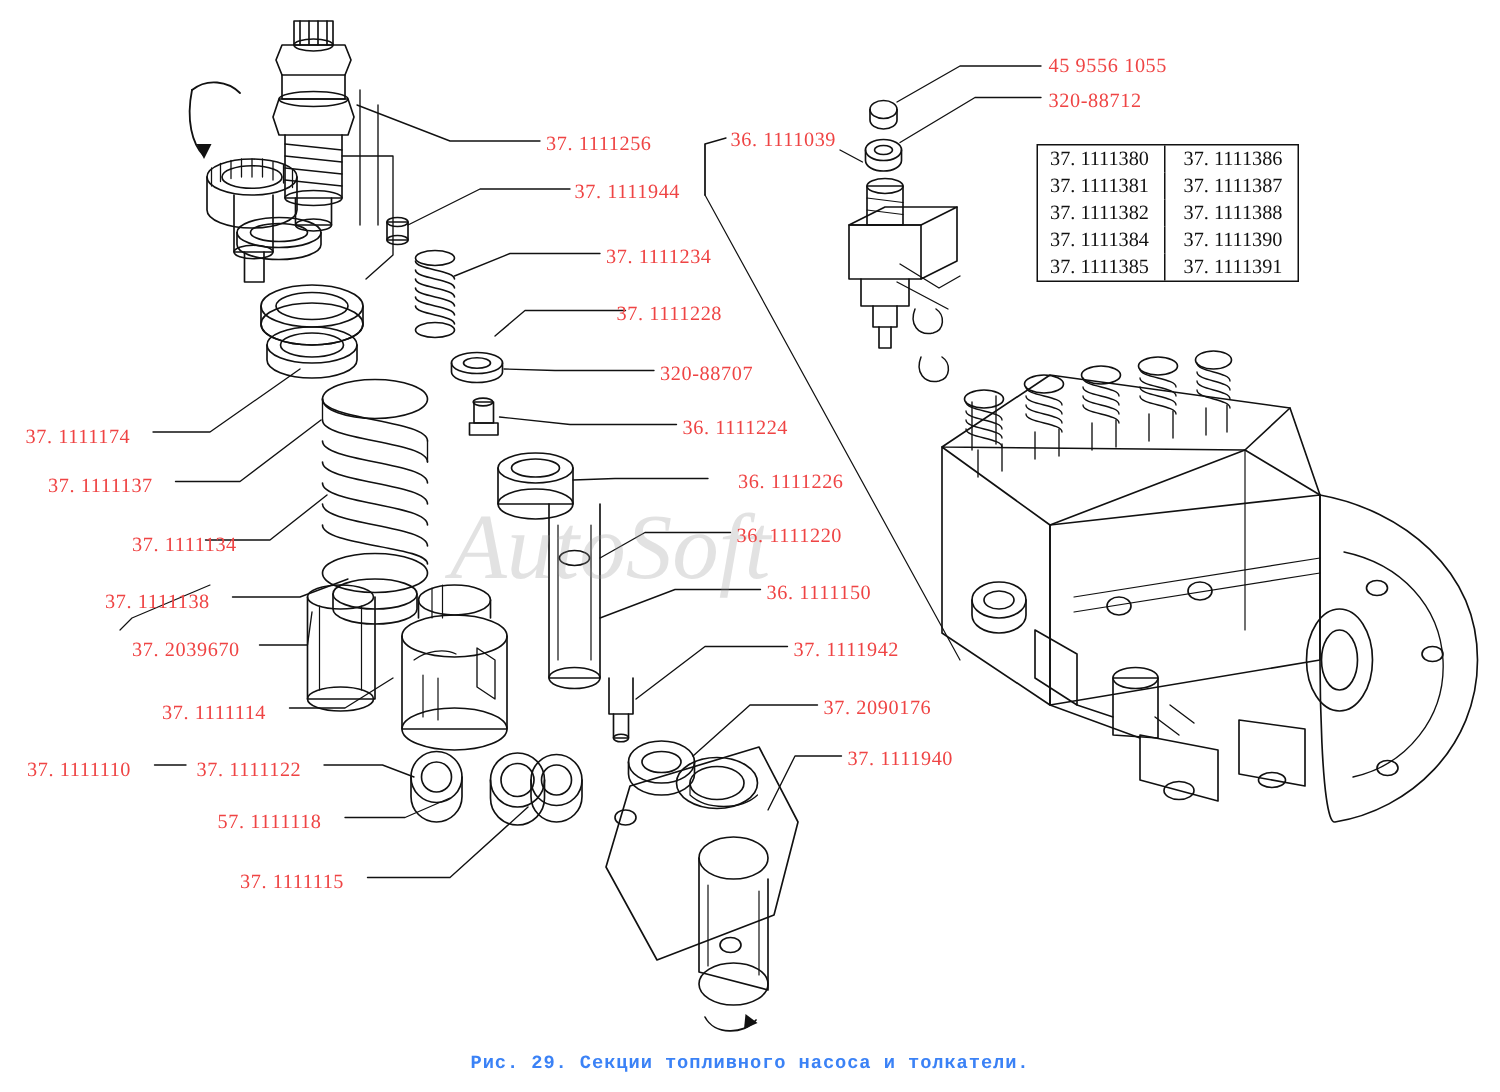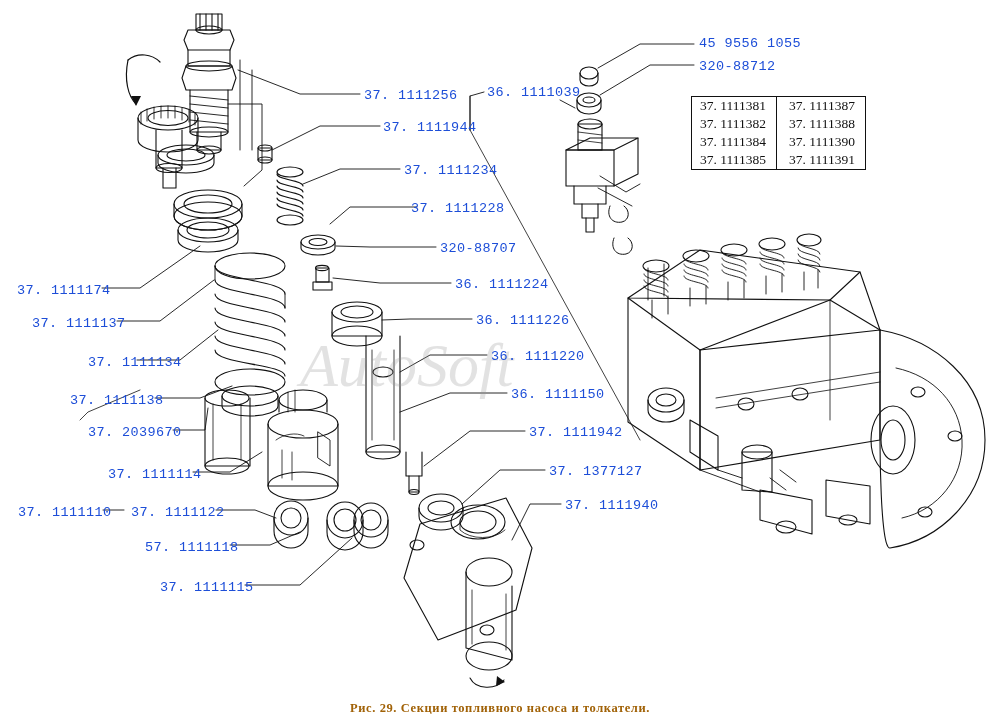--- a/index.html
+++ b/index.html
@@ -10,23 +10,23 @@
   #page {
     position: relative;
     width: 1000px;
     height: 728px;
     background: #ffffff;
     overflow: hidden;
     font-family: "Liberation Sans", sans-serif;
   }
   .label {
     position: absolute;
-    font-family: Liberation Mono, monospace;
+    font-family: Liberation Serif, serif;
     font-size: 13.5px;
-    color: #1d4ed8;
+    color: #ef4444;
     white-space: nowrap;
     letter-spacing: 0.4px;
   }
   .tbl {
     position: absolute;
     border: 1.5px solid #111;
     background: rgba(255,255,255,0.9);
     border-collapse: collapse;
   }
   .tbl table {
@@ -42,24 +42,24 @@
   .tbl td.col2 {
     border-left: 1.5px solid #111;
     padding-left: 12px;
   }
   #caption {
     position: absolute;
     left: 0;
     right: 0;
     bottom: 12px;
     text-align: center;
-    font-family: Liberation Serif, serif;
+    font-family: Liberation Mono, monospace;
     font-size: 12.5px;
     font-weight: bold;
-    color: #a16207;
+    color: #3b82f6;
     letter-spacing: 0.6px;
   }
   #watermark {
     position: absolute;
     left: 300px;
     top: 330px;
     font-family: "Liberation Serif", serif;
     font-size: 62px;
     font-style: italic;
     color: rgba(150,150,150,0.28);
@@ -353,20 +353,24 @@
         <path d="M470 130 L470 96" stroke-width="0.8"></path>
       </g>
     </g>
   </svg>
 
   <div id="watermark">AutoSoft</div>
 
   <div class="tbl" style="left:691px; top:96px;">
     <table>
       <tbody>
+        <tr>
+          <td>37. 1111380</td>
+          <td class="col2">37. 1111386</td>
+        </tr>
         <tr>
           <td>37. 1111381</td>
           <td class="col2">37. 1111387</td>
         </tr>
         <tr>
           <td>37. 1111382</td>
           <td class="col2">37. 1111388</td>
         </tr>
         <tr>
           <td>37. 1111384</td>
@@ -383,25 +387,25 @@
   <div class="label" style="left:699px; top:36px;">45 9556 1055</div>
   <div class="label" style="left:699px; top:59px;">320-88712</div>
 
   <div class="label" style="left:364px; top:88px;">37. 1111256</div>
   <div class="label" style="left:487px; top:85px;">36. 1111039</div>
   <div class="label" style="left:383px; top:120px;">37. 1111944</div>
   <div class="label" style="left:404px; top:163px;">37. 1111234</div>
   <div class="label" style="left:411px; top:201px;text-align:center;">37. 1111228</div>
   <div class="label" style="left:440px; top:241px;">320-88707</div>
   <div class="label" style="left:455px; top:277px;">36. 1111224</div>
-  <div class="label" style="left:476px; top:313px;">36. 1111226</div>
+  <div class="label" style="left:492px; top:313px;">36. 1111226</div>
   <div class="label" style="left:491px; top:349px;">36. 1111220</div>
   <div class="label" style="left:511px; top:387px;">36. 1111150</div>
   <div class="label" style="left:529px; top:425px;">37. 1111942</div>
-  <div class="label" style="left:549px; top:464px;">37. 1377127</div>
+  <div class="label" style="left:549px; top:464px;">37. 2090176</div>
   <div class="label" style="left:565px; top:498px;">37. 1111940</div>
 
   <div class="label" style="left:17px; top:283px;">37. 1111174</div>
   <div class="label" style="left:32px; top:316px;">37. 1111137</div>
   <div class="label" style="left:52px; top:355px;margin-left:36px;">37. 1111134</div>
   <div class="label" style="left:70px; top:393px;">37. 1111138</div>
   <div class="label" style="left:88px; top:425px;">37. 2039670</div>
   <div class="label" style="left:108px; top:467px;">37. 1111114</div>
   <div class="label" style="left:18px; top:505px;">37. 1111110</div>
   <div class="label" style="left:131px; top:505px;">37. 1111122</div>

